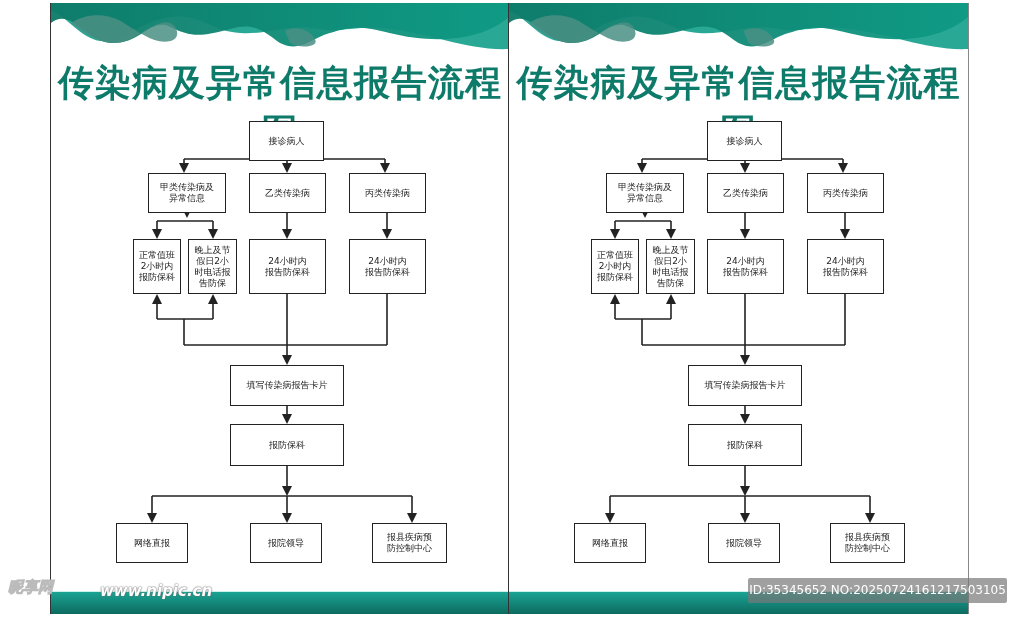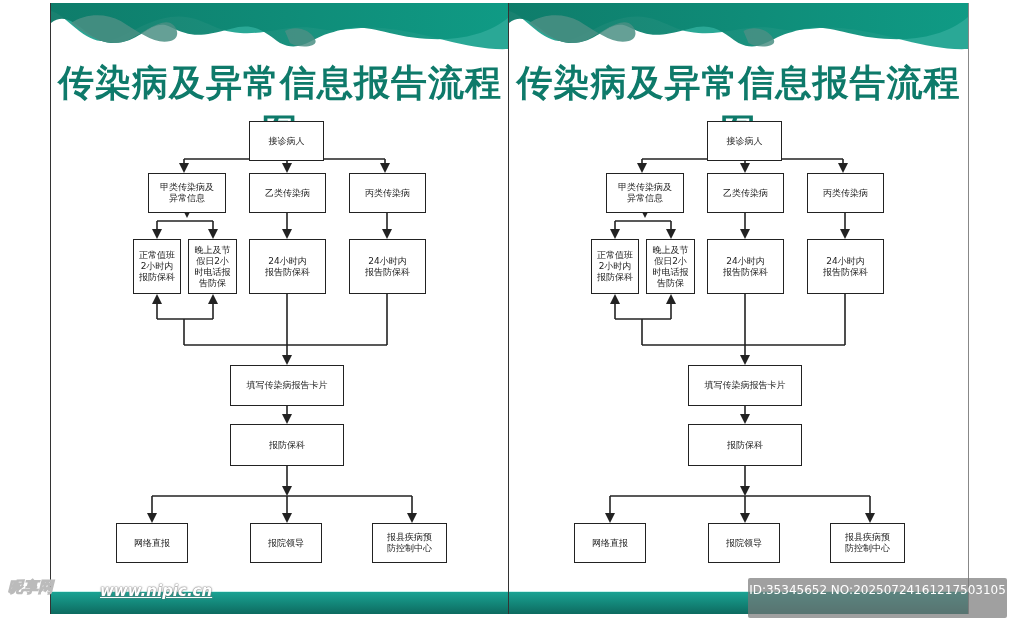--- a/index.html
+++ b/index.html
@@ -32,24 +32,23 @@
     border-top: 1px solid #c9f2ec;
   }
   .watermark-logo {
     position: absolute; left: 8px; top: 578px; font-size: 15px; font-weight: bold;
     color: transparent; -webkit-text-stroke: 1px #bbb; font-style: italic;
   }
   .watermark-url {
     position: absolute; left: 100px; top: 582px; font-size: 15px; font-weight: bold;
     font-style: italic; color: #fff; text-shadow: 0 0 2px #777, 0 0 1px #555;
     font-family: "DejaVu Sans", sans-serif;
-    text-decoration: underline;
   }
   .id-badge {
-    position: absolute; left: 748px; top: 578px; width: 259px; height: 40px;
+    position: absolute; left: 748px; top: 578px; width: 259px; height: 25px;
     background: rgba(120,120,120,0.7); color: #fff; font-size: 12px; line-height: 25px;
     text-align: center; border-radius: 2px; font-family: "DejaVu Sans", sans-serif;
   }
 </style>
 </head>
 <body>
 
 <div class="panel left">
     <svg viewBox="0 0 460 50" preserveAspectRatio="none" class="wave">
       <defs>

